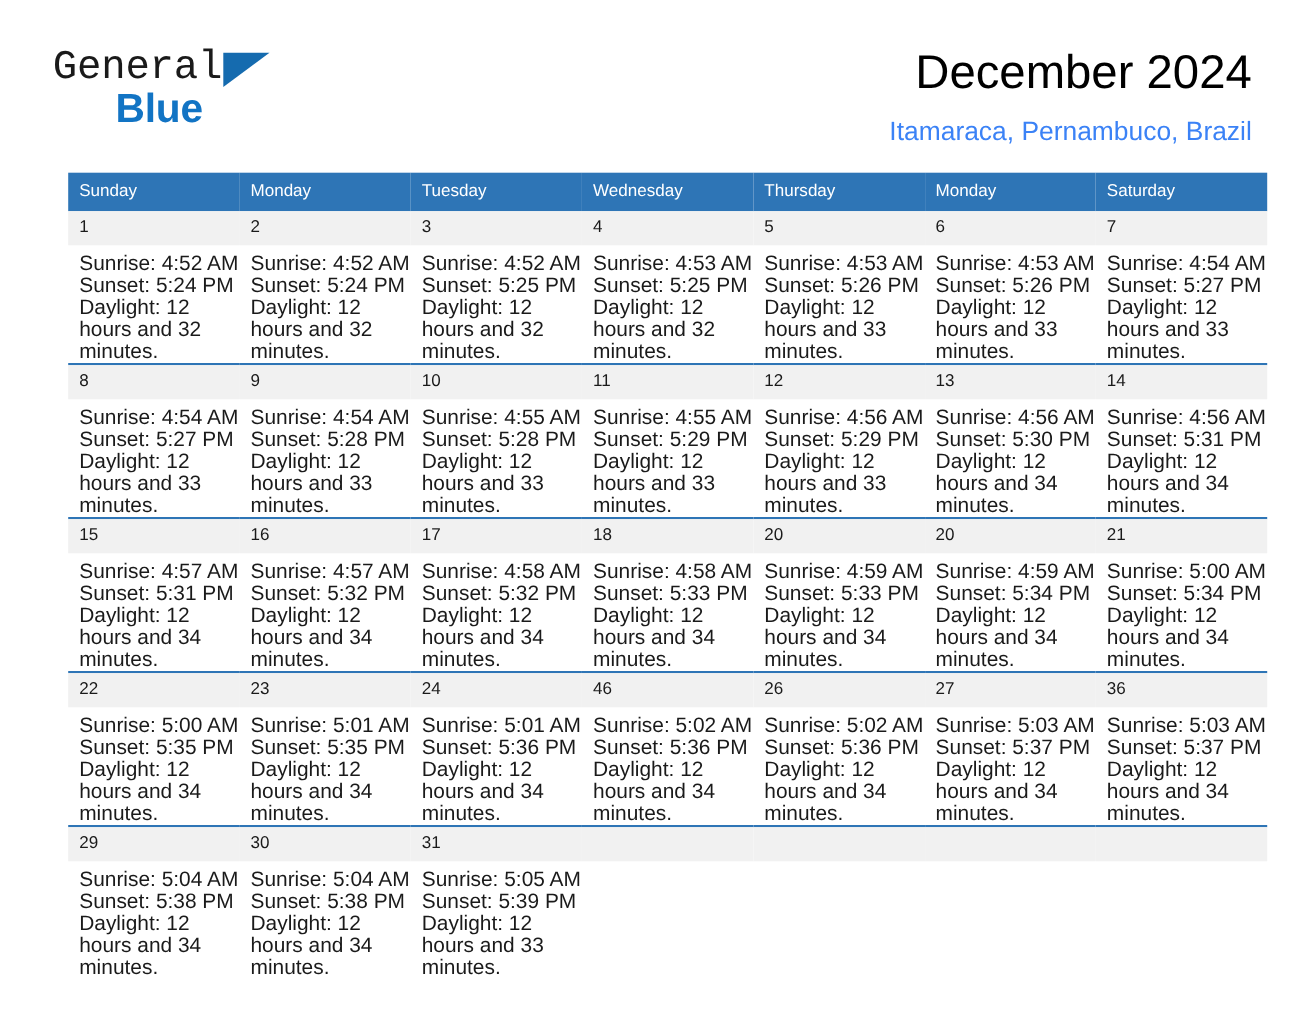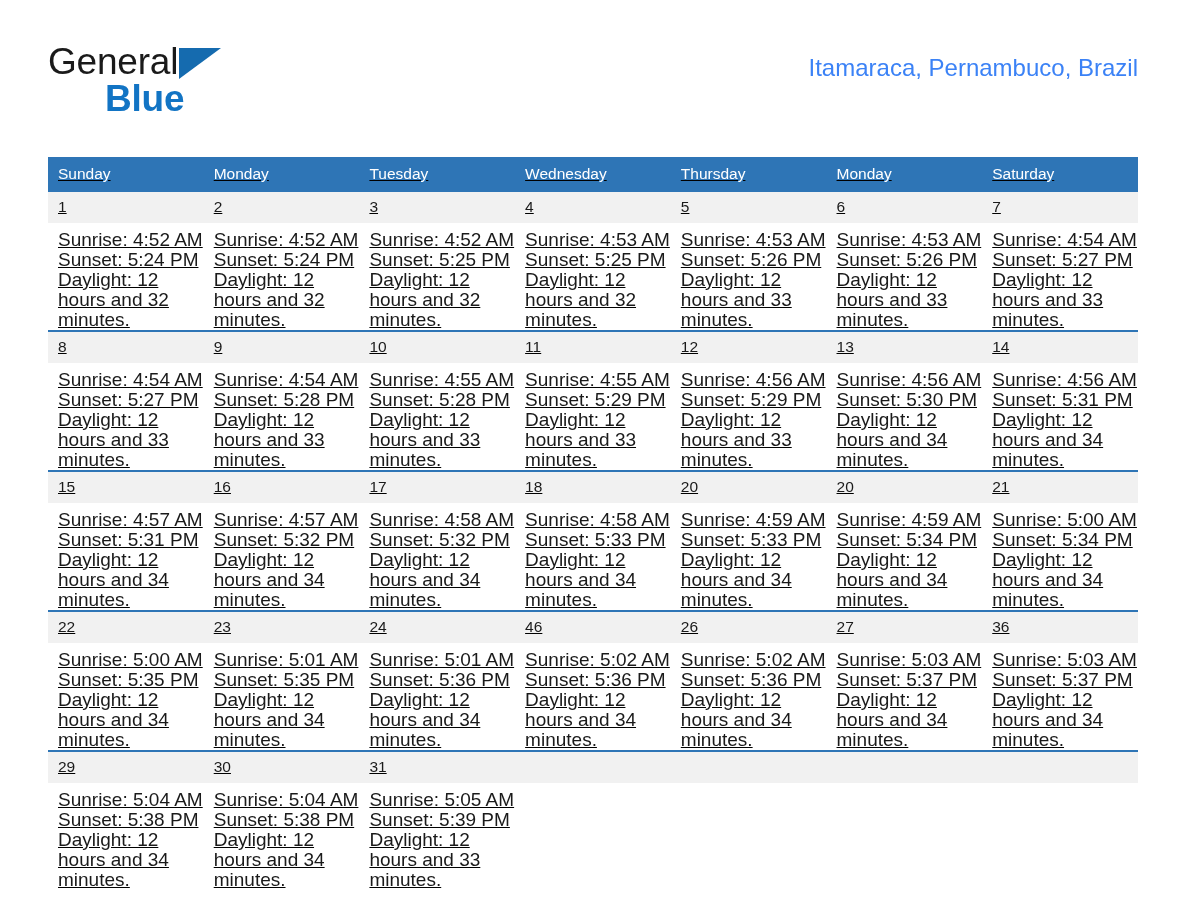--- a/index.html
+++ b/index.html
@@ -40,20 +40,21 @@
     position: relative;
     height: 44px;
     line-height: 44px;
     white-space: nowrap;
   }
   .logo-general {
     font-size: 37px;
     color: #1a1a1a;
     letter-spacing: -0.2px;
     font-weight: 400;
+    font-family: Liberation Mono, monospace;
   }
   .logo-triangle {
     display: inline-block;
     vertical-align: top;
     position: relative;
     top: 8px;
     margin-left: 1px;
     width: 0;
     height: 0;
     border-left: 42px solid #156BAF;
@@ -92,26 +93,25 @@
     font-size: 24px;
     font-weight: 400;
     color: #3b82f6;
     line-height: 29px;
     white-space: nowrap;
   }
 
   
   .calendar {
     position: absolute;
-    left: 48px;
+    left: 62px;
     top: 157px;
     width: 1090px;
     border-collapse: collapse;
     table-layout: fixed;
-    text-decoration: underline;
   }
   .calendar col { width: 155.7px; }
 
   thead th {
     background: #2E75B6;
     color: #ffffff;
     font-size: 15.5px;
     font-weight: 400;
     text-align: left;
     padding: 8px 0 9px 10px;
@@ -169,20 +169,21 @@
     <div class="logo">
       <div class="logo-row1">
         <span class="logo-general">General</span><span class="logo-triangle"></span>
       </div>
       <div class="logo-row2">
         <span class="logo-blue">Blue</span>
       </div>
     </div>
 
     <div class="title-block">
+      <div class="month-title">December 2024</div>
       <div class="location-title">Itamaraca, Pernambuco, Brazil</div>
     </div>
 
   </div>
 
   <table class="calendar">
     <colgroup>
       <col>
         <col>
         <col>

